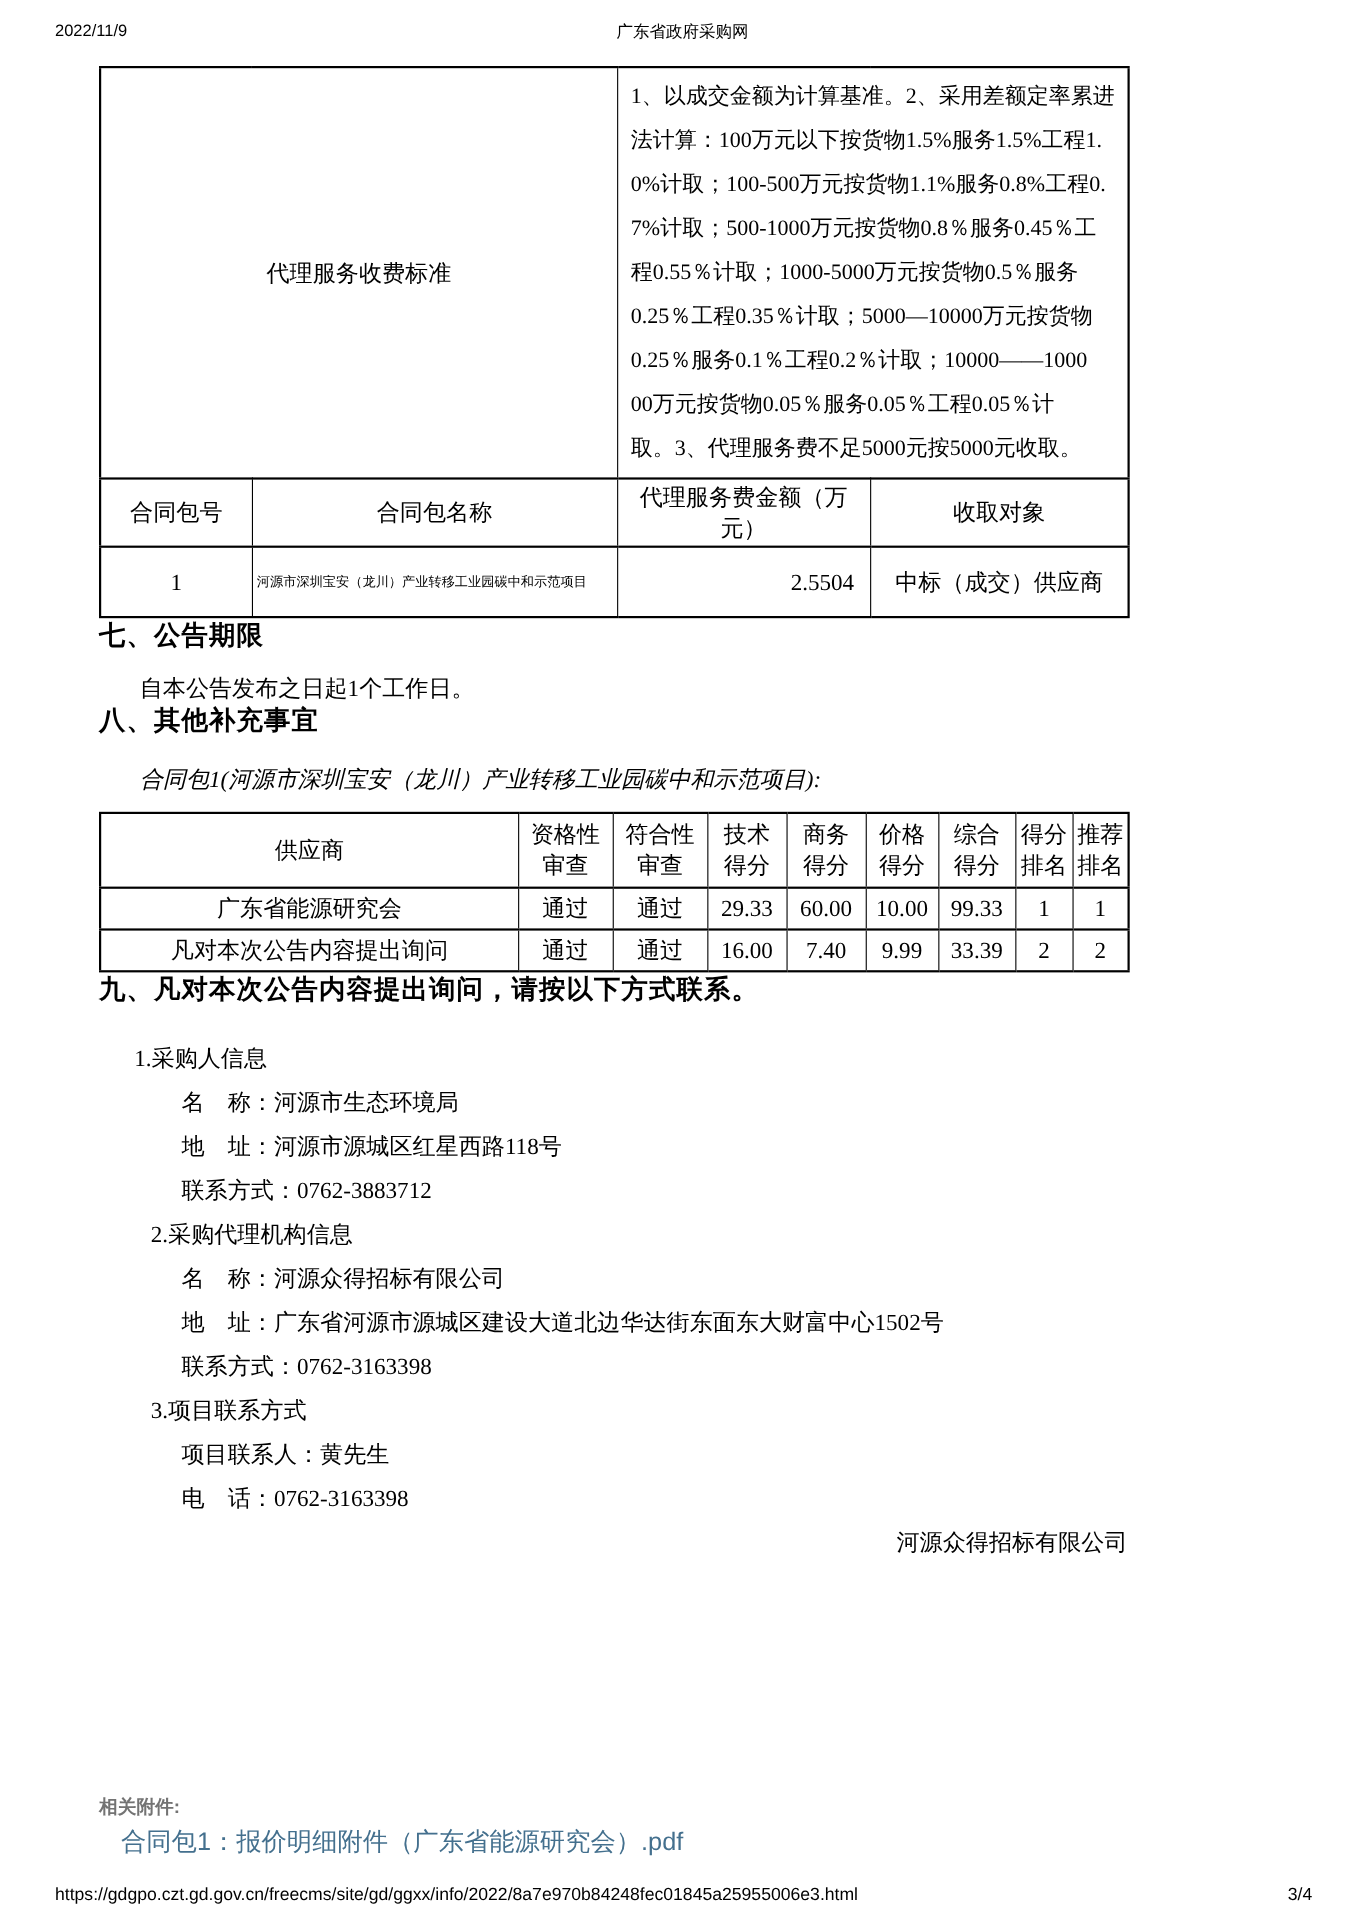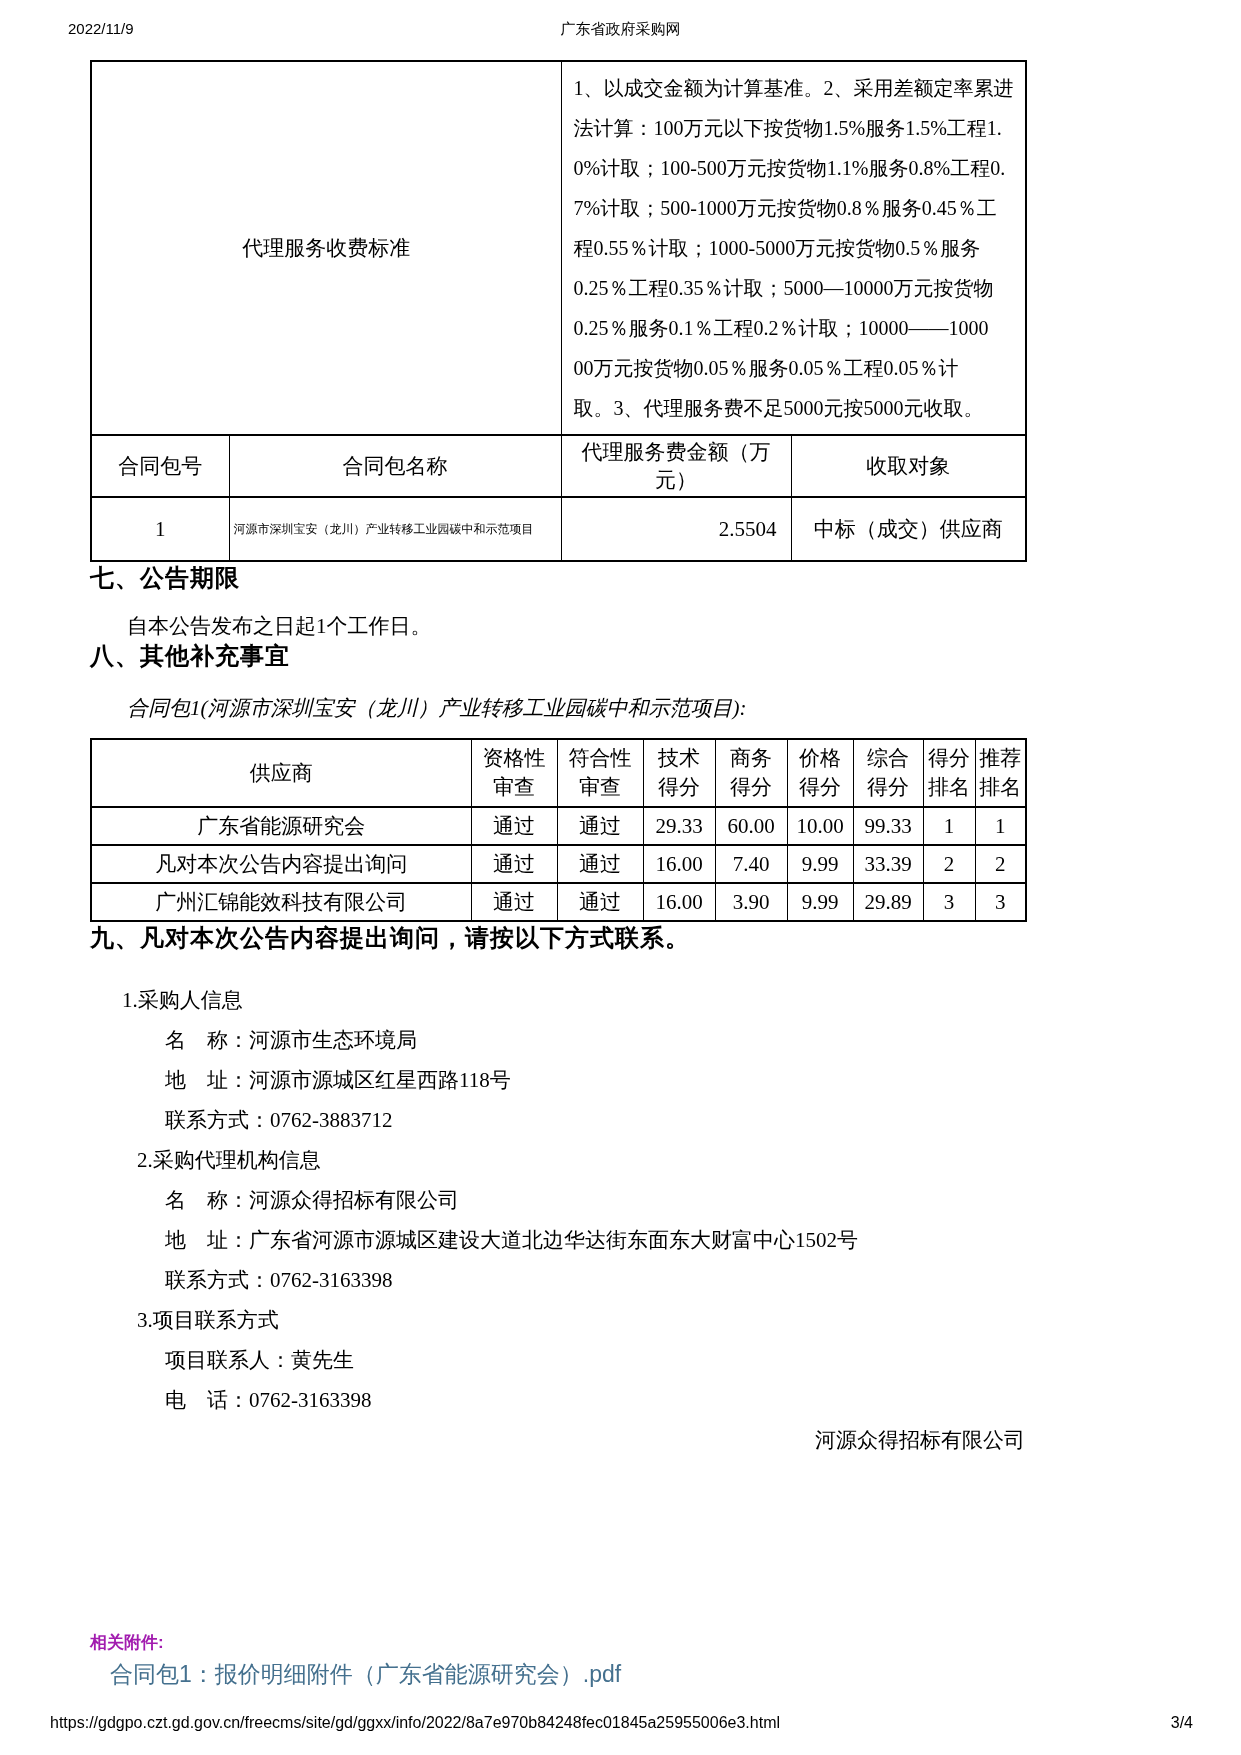--- a/index.html
+++ b/index.html
@@ -6,21 +6,21 @@
   body{
     width:1241px;height:1755px;position:relative;background:#ffffff;color:#000;
     font-family:"Liberation Serif","DejaVu Serif",serif;
     overflow:hidden;
   }
   
   .page-header{
     position:absolute;top:20px;left:50px;right:50px;height:22px;
     font-family:"Liberation Sans","DejaVu Sans",sans-serif;font-size:15px;
   }
-  .page-header .print-date{position:absolute;left:18px;top:0;}
+  .page-header .print-date{position:absolute;left:0;top:0;}
   .page-header .site-title{position:absolute;left:50%;transform:translateX(-50%);top:0;}
   
   .content{position:absolute;left:90px;top:60px;width:935px;}
   
   table.doc-table{border-collapse:collapse;border:2px solid #000;width:935px;table-layout:fixed;}
   table.doc-table td{border:1px solid #000;border-top-width:2px;border-bottom-width:2px;
     font-size:21px;text-align:center;vertical-align:middle;padding:2px 6px;box-sizing:border-box;}
   
   .fee-table .std-label{font-size:21px;}
   .fee-table .std-text{text-align:left;padding:6px 12px;overflow:hidden;}
@@ -44,21 +44,21 @@
   .p-intro{margin-top:22px;margin-left:37px;font-style:italic;}
   .score-table{margin-top:16px;}
   .num-item{margin-top:32px;margin-left:32px;}
   .num-item2{margin-top:12px;margin-left:47px;}
   .detail{margin-top:12px;margin-left:75px;}
   .sign-line{margin-top:12px;text-align:right;}
   .sign-first{}
   
   .attachments{position:absolute;left:90px;top:1632px;
     font-family:"Liberation Sans","DejaVu Sans",sans-serif;}
-  .attach-label{font-size:17px;font-weight:bold;color:#a21caf;line-height:22px;}
+  .attach-label{font-size:17px;font-weight:bold;color:#737373;line-height:22px;}
   .attach-link{display:inline-block;margin-left:20px;margin-top:8px;font-size:23px;
     line-height:24px;text-decoration:none;cursor:pointer;}
   
   .page-footer{position:absolute;left:50px;right:48px;top:1714px;height:22px;
     font-family:"Liberation Sans","DejaVu Sans",sans-serif;font-size:16px;}
   .page-footer .footer-url{position:absolute;left:0;top:0;}
   .page-footer .page-number{position:absolute;right:0;top:0;}
 </style>
 </head>
 <body>
@@ -181,31 +181,20 @@
           <td>凡对本次公告内容提出询问</td>
           <td>通过</td>
           <td>通过</td>
           <td>16.00</td>
           <td>7.40</td>
           <td>9.99</td>
           <td>33.39</td>
           <td>2</td>
           <td>2</td>
         </tr>
-        <tr class="score-row">
-          <td>广州汇锦能效科技有限公司</td>
-          <td>通过</td>
-          <td>通过</td>
-          <td>16.00</td>
-          <td>3.90</td>
-          <td>9.99</td>
-          <td>29.89</td>
-          <td>3</td>
-          <td>3</td>
-        </tr>
       </tbody>
     </table>
 
     <h2 class="sec h-s9">九、凡对本次公告内容提出询问，请按以下方式联系。</h2>
 
     <p class="num-item">1.采购人信息</p>
     <p class="detail">名　称：河源市生态环境局</p>
     <p class="detail">地　址：河源市源城区红星西路118号</p>
     <p class="detail">联系方式：0762-3883712</p>
 

